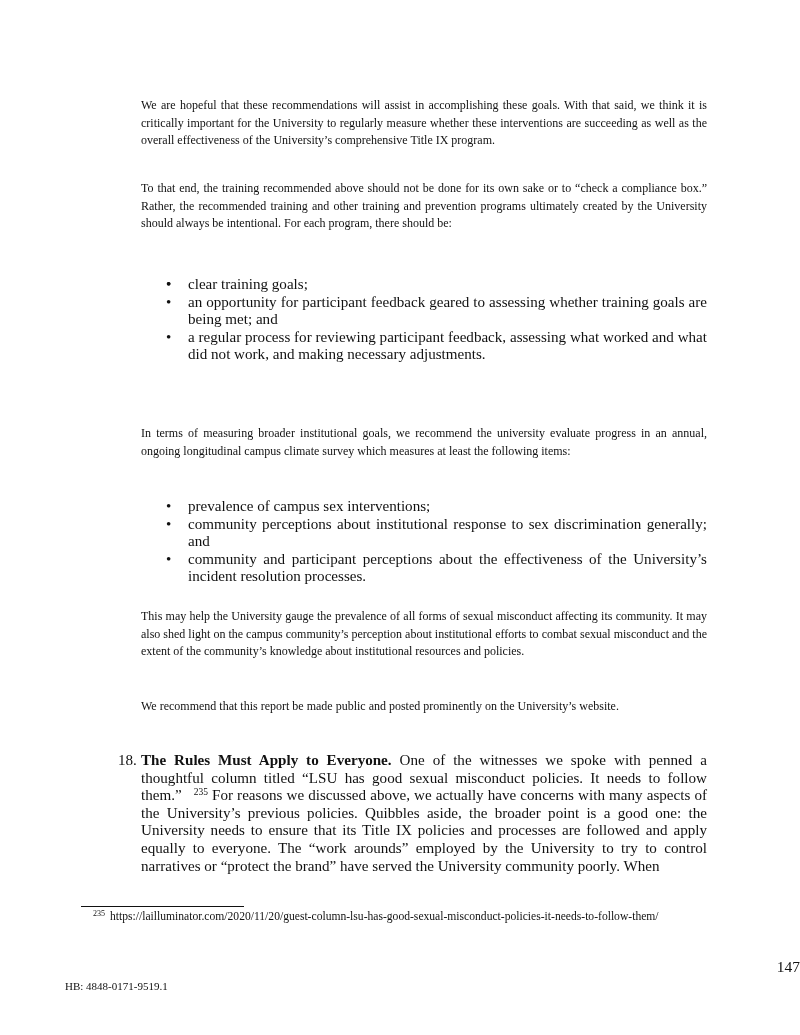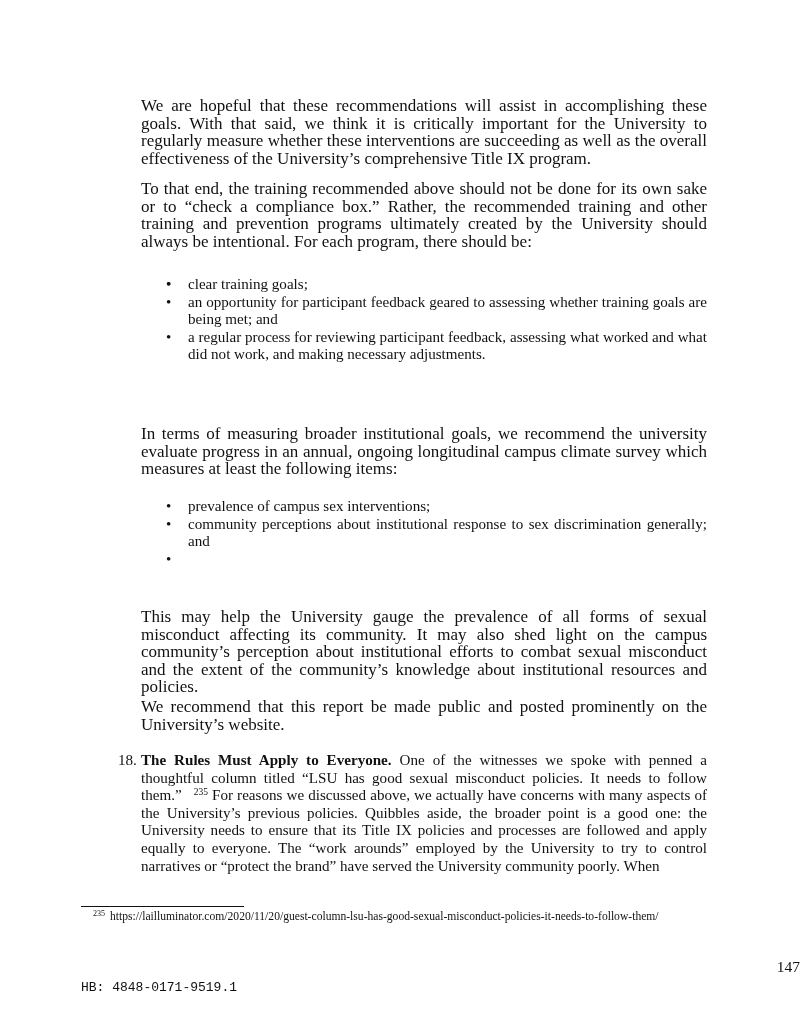--- a/index.html
+++ b/index.html
@@ -18,21 +18,21 @@
     .page {
       position: absolute;
       left: 0; top: 0;
       width: 800px; height: 1035px;
       background: #fff;
     }
     .body-block {
       position: absolute;
       left: 141px;
       width: 566px;
-      font-size: 17px;
+      font-size: 12px;
       line-height: 17.6px;
       text-align: justify;
       margin: 0;
     }
     .bullets {
       position: absolute;
       left: 141px;
       width: 566px;
       margin: 0;
       padding: 0;
@@ -93,24 +93,23 @@
     .page-number {
       position: absolute;
       left: 0;
       width: 800px;
       top: 958px;
       text-align: right;
       font-size: 15.5px;
     }
     .doc-id {
       position: absolute;
-      left: 81px;
+      left: 65px;
       top: 980px;
-      font-size: 13px;
-      font-family: Liberation Mono, monospace;
+      font-size: 11px;
     }
   </style>
 </head>
 <body>
 
 <div class="page">
 
   <p class="body-block" style="top:97px;">We are hopeful that these recommendations will assist in accomplishing these goals. With that said, we think it is critically important for the University to regularly measure whether these interventions are succeeding as well as the overall effectiveness of the University’s comprehensive Title IX program.</p>
 
   <p class="body-block" style="top:180px;">To that end, the training recommended above should not be done for its own sake or to “check a compliance box.” Rather, the recommended training and other training and prevention programs ultimately created by the University should always be intentional. For each program, there should be:</p>
@@ -120,21 +119,21 @@
     <li><span class="dot">•</span><span>clear training goals;</span></li>
     <li><span class="dot">•</span><span>an opportunity for participant feedback geared to assessing whether training goals are being met; and</span></li>
     <li><span class="dot">•</span><span>a regular process for reviewing participant feedback, assessing what worked and what did not work, and making necessary adjustments.</span></li>
   </ul>
 
   <p class="body-block" style="top:425px;">In terms of measuring broader institutional goals, we recommend the university evaluate progress in an annual, ongoing longitudinal campus climate survey which measures at least the following items:</p>
 
   <ul class="bullets" style="top:498px;">
     <li><span class="dot">•</span><span>prevalence of campus sex interventions;</span></li>
     <li><span class="dot">•</span><span>community perceptions about institutional response to sex discrimination generally; and</span></li>
-    <li><span class="dot">•</span></li>
+    <li><span class="dot">•</span><span>community and participant perceptions about the effectiveness of the University’s incident resolution processes.</span></li>
   </ul>
 
   <p class="body-block" style="top:698px;">We recommend that this report be made public and posted prominently on the University’s website.</p>
 
   <p class="body-block" style="top:608px;">This may help the University gauge the prevalence of all forms of sexual misconduct affecting its community. It may also shed light on the campus community’s perception about institutional efforts to combat sexual misconduct and the extent of the community’s knowledge about institutional resources and policies.</p>
 
   <div class="numbered" style="top:752px;">
     <span class="num">18.</span>
     <span class="text"><b>The Rules Must Apply to Everyone.</b><span> One of the witnesses we spoke with penned a thoughtful column titled “LSU has good sexual misconduct policies. It needs to follow them.”</span><sup>235</sup><span> For reasons we discussed above, we actually have concerns with many aspects of the University’s previous policies. Quibbles aside, the broader point is a good one: the University needs to ensure that its Title IX policies and processes are followed and apply equally to everyone. The “work arounds” employed by the University to try to control narratives or “protect the brand” have served the University community poorly. When</span></span>
   </div>

